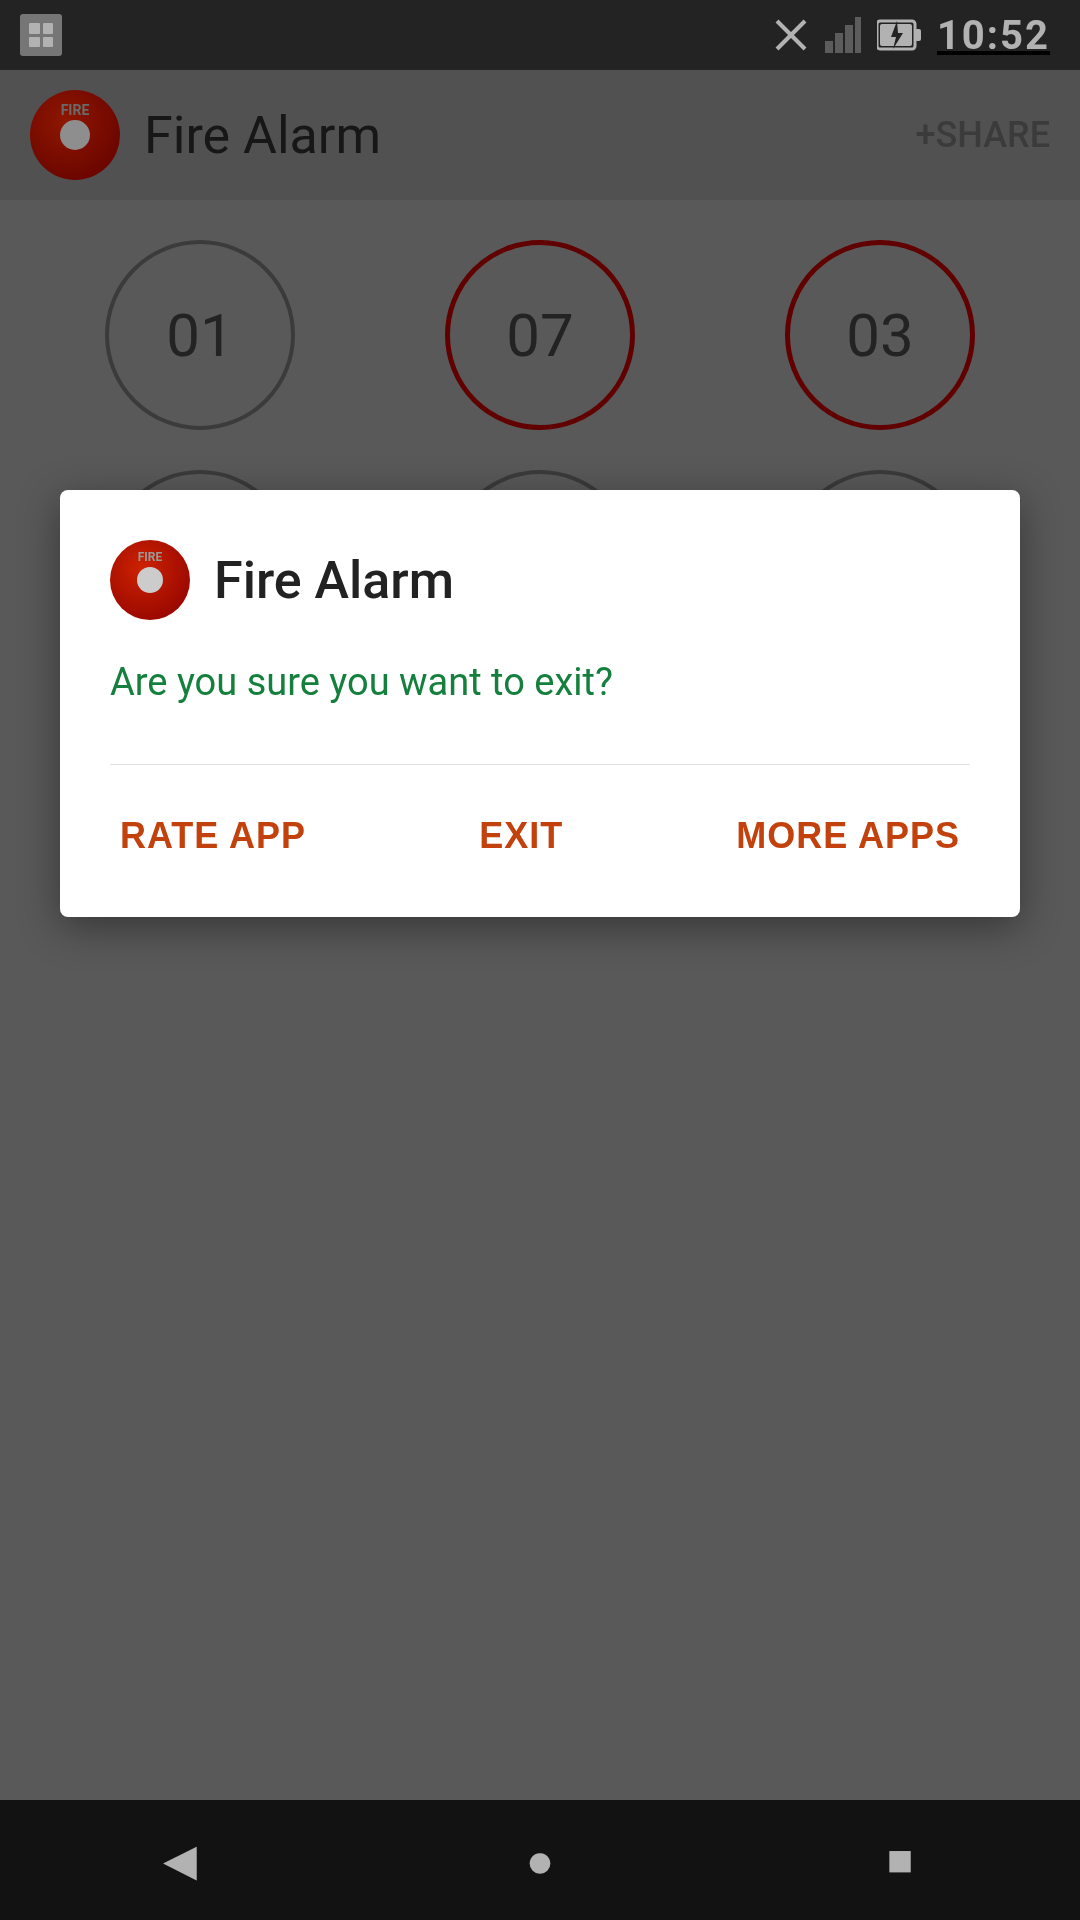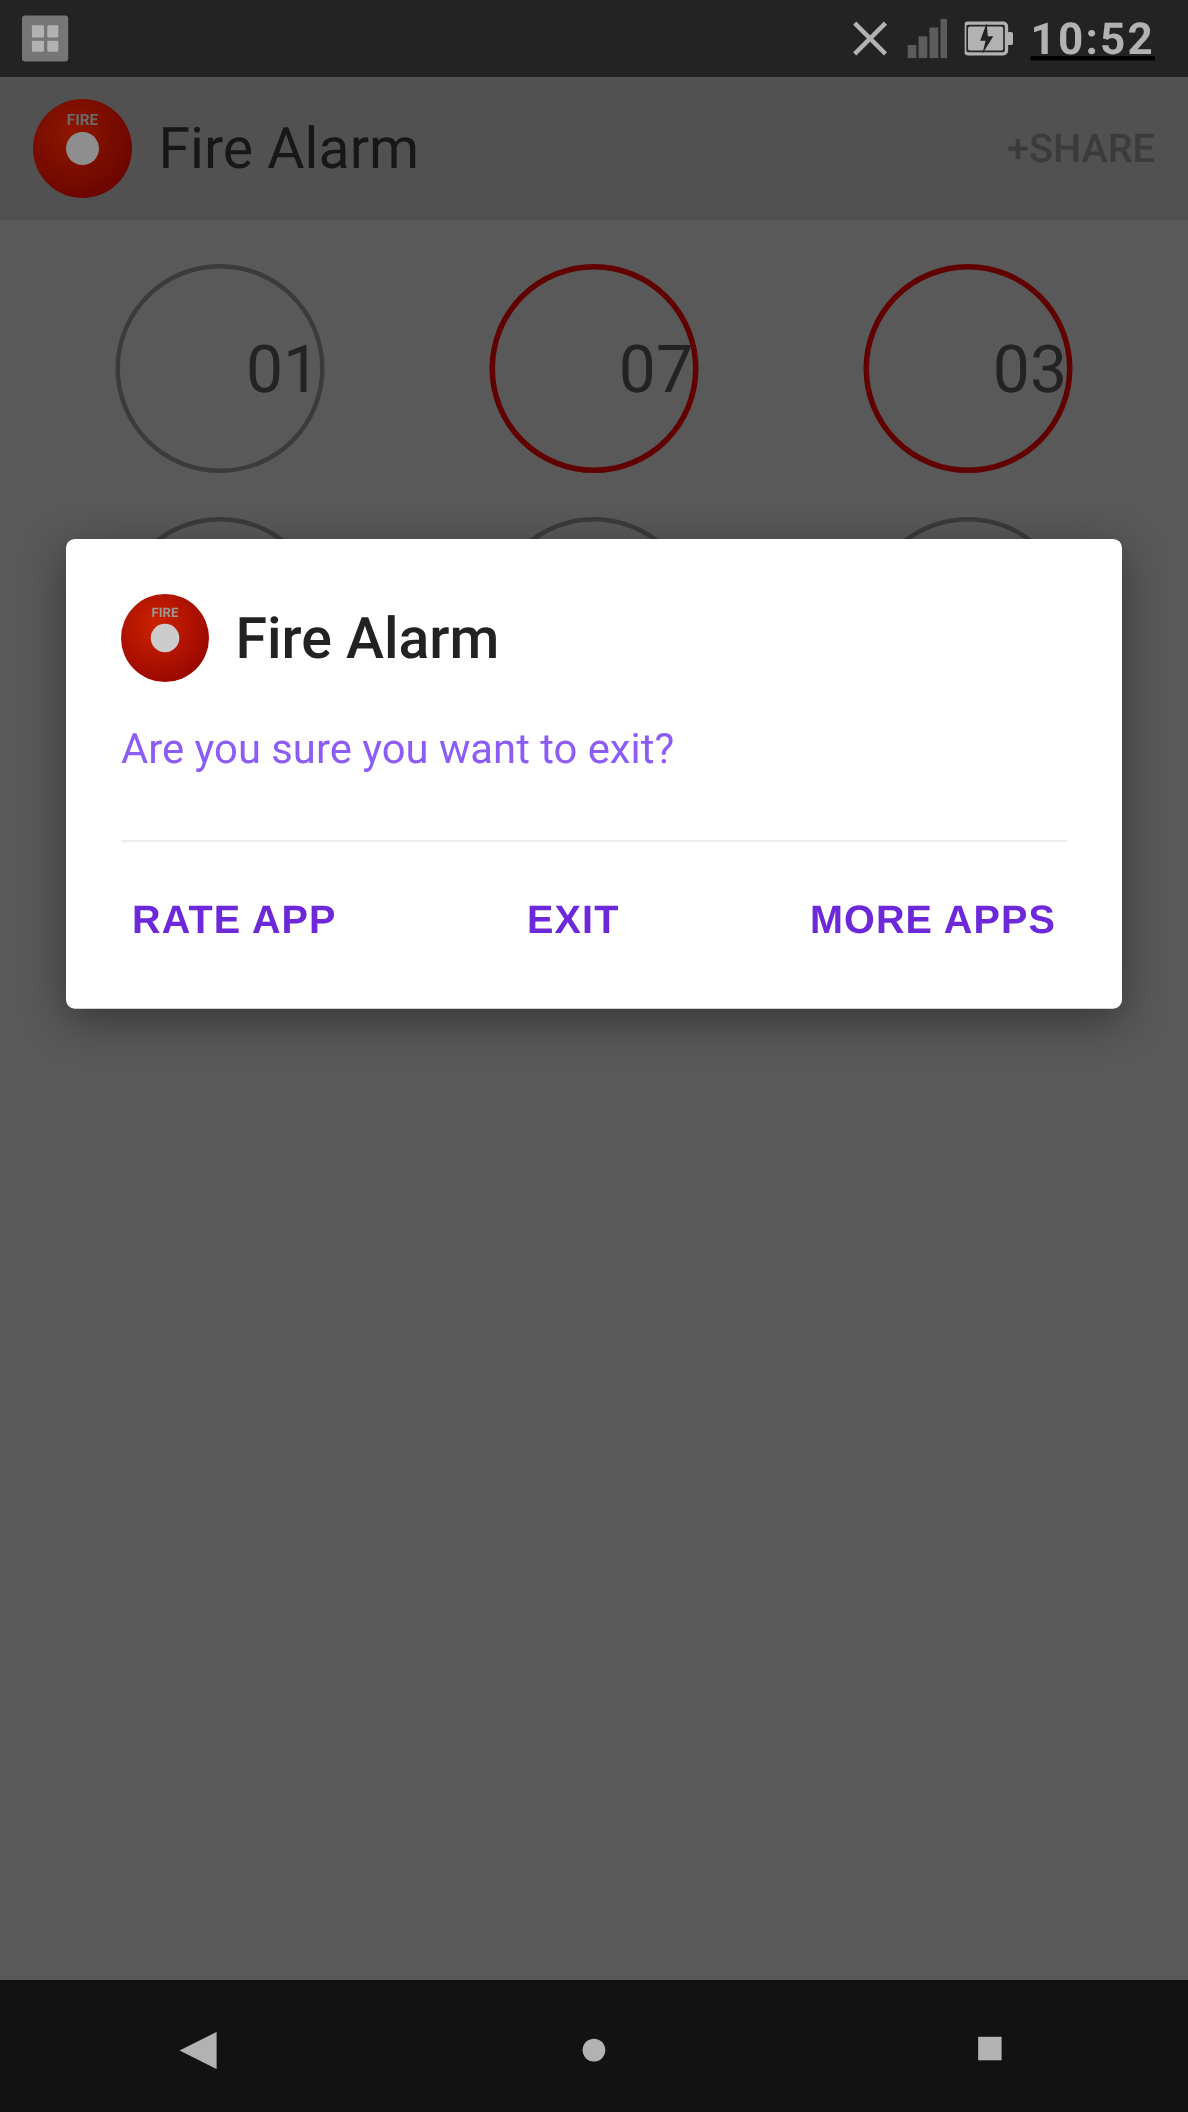--- a/index.html
+++ b/index.html
@@ -102,21 +102,21 @@
       gap: 40px;
     }
 
     .alarm-circle {
       width: 190px;
       height: 190px;
       border-radius: 50%;
       border: 4px solid #555;
       display: flex;
       align-items: center;
-      justify-content: flex-end;
+      justify-content: center;
       cursor: pointer;
       background: transparent;
       margin: 0 auto;
     }
 
     .alarm-circle.active {
       border-color: #8b0000;
       border-width: 5px;
     }
 
@@ -182,21 +182,21 @@
     }
 
     .dialog-app-title {
       font-size: 52px;
       color: #222;
       font-weight: 500;
     }
 
     .dialog-message {
       font-size: 38px;
-      color: #8b5cf6;
+      color: #15803d;
       margin-bottom: 60px;
       font-weight: 400;
     }
 
     .dialog-divider {
       width: 100%;
       height: 1px;
       background: #e0e0e0;
       margin-bottom: 20px;
     }
@@ -204,21 +204,21 @@
     .dialog-actions {
       display: flex;
       align-items: center;
       justify-content: space-between;
       padding-top: 10px;
     }
 
     .dialog-btn {
       font-size: 36px;
       font-weight: 600;
-      color: #6d28d9;
+      color: #c2410c;
       background: none;
       border: none;
       cursor: pointer;
       padding: 20px 10px;
       text-transform: uppercase;
       letter-spacing: 1px;
     }
 
     
     .nav-bar {

